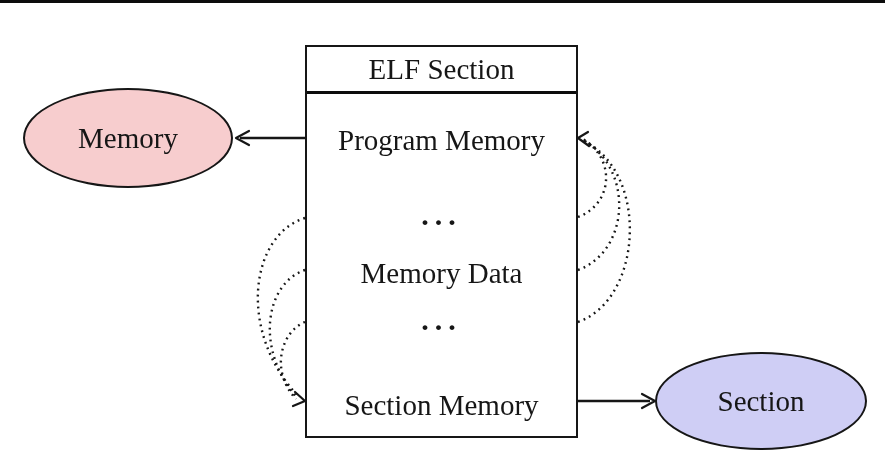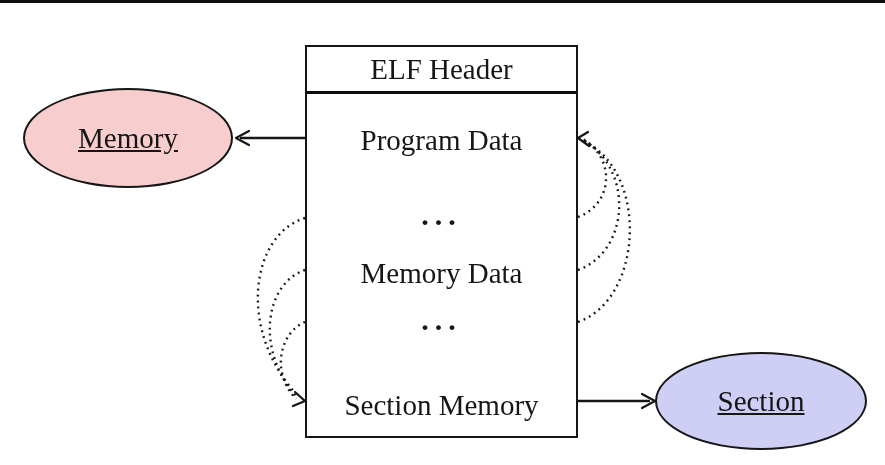--- a/index.html
+++ b/index.html
@@ -54,21 +54,20 @@
   .row-section-data { top: 226px; }
   .row-dots-2    { top: 273px; }
   .row-section-table { top: 358px; }
   .dots { letter-spacing: 6px; font-size: 30px; font-weight: bold; }
   .ellipse {
     position: absolute;
     border: 2px solid #161616;
     border-radius: 50%;
     display: flex; align-items: center; justify-content: center;
     font-size: 29px;
-    text-decoration: underline;
   }
   .ellipse-memory { left: 23px; top: 88px; width: 210px; height: 100px; }
   .ellipse-linker { left: 655px; top: 352px; width: 212px; height: 98px; }
 </style>
 </head>
 <body>
 
 <div class="canvas">
 
   <div class="top-rule"></div>
@@ -95,23 +94,23 @@
     <g stroke="#161616" stroke-width="2.4" fill="none" stroke-dasharray="1.8 4.2" stroke-linecap="butt">
       <path d="M578,322 C643,299 649,173 584,141"></path>
       <path d="M578,270 C630,251 634,169 583,140"></path>
       <path d="M578,217 C613,204 616,159 583,139"></path>
     </g>
     <path d="M588,132 L578,138 L589,146" stroke="#161616" stroke-width="2.2" fill="none" stroke-linecap="round" stroke-linejoin="round"></path>
   </svg>
 
   <div class="elf-box">
     <div class="elf-header">
-      <span>ELF Header</span>
+      <span>ELF Section</span>
     </div>
-    <div class="box-row row-program">Program Data</div>
+    <div class="box-row row-program">Program Memory</div>
     <div class="box-row row-dots-1 dots">...</div>
     <div class="box-row row-section-data">Memory Data</div>
     <div class="box-row row-dots-2 dots">...</div>
     <div class="box-row row-section-table">Section Memory</div>
   </div>
 
   <div class="ellipse ellipse-memory" style="background-color: rgb(247, 205, 206);">
     <span>Memory</span>
   </div>
 

